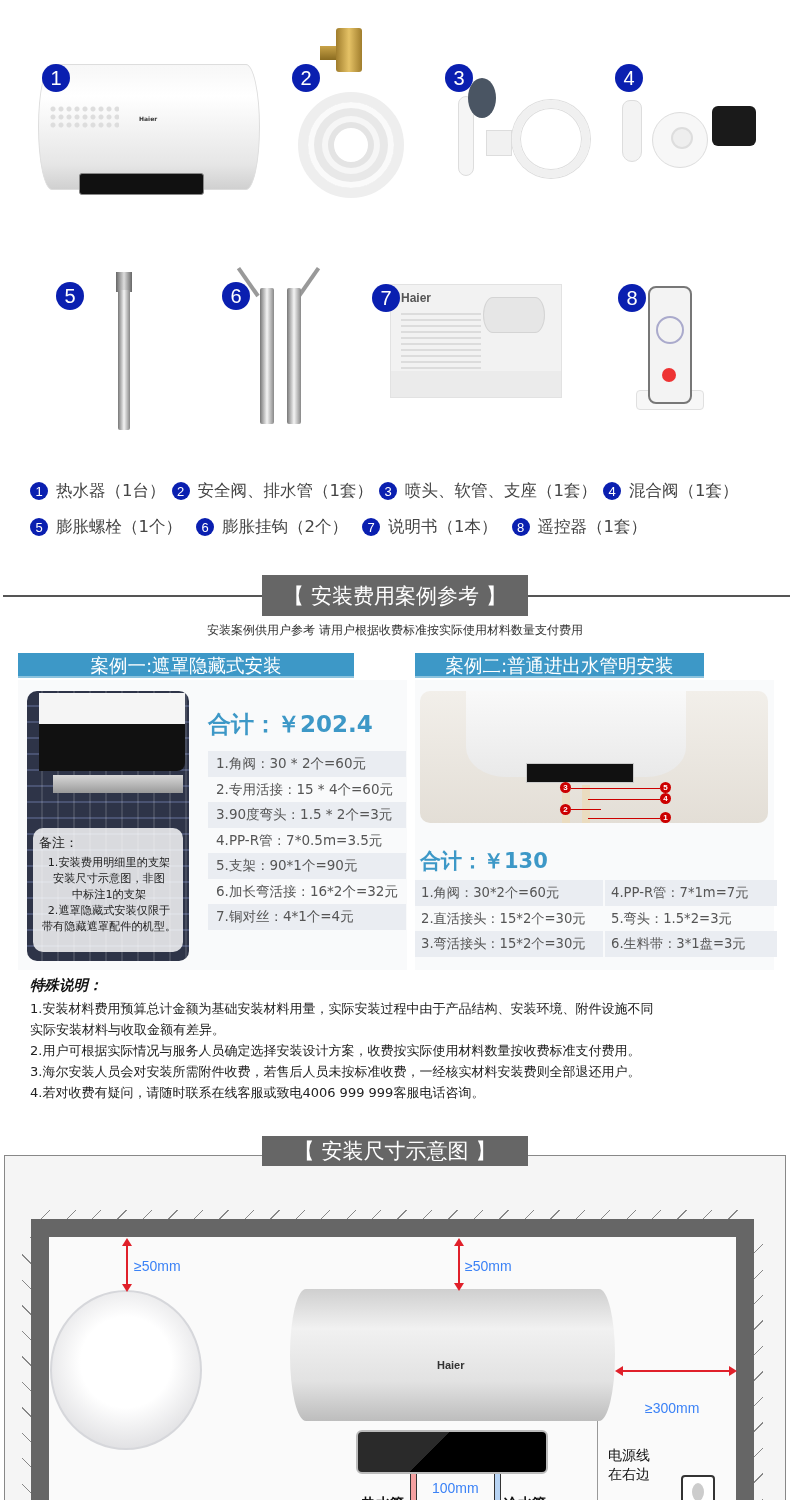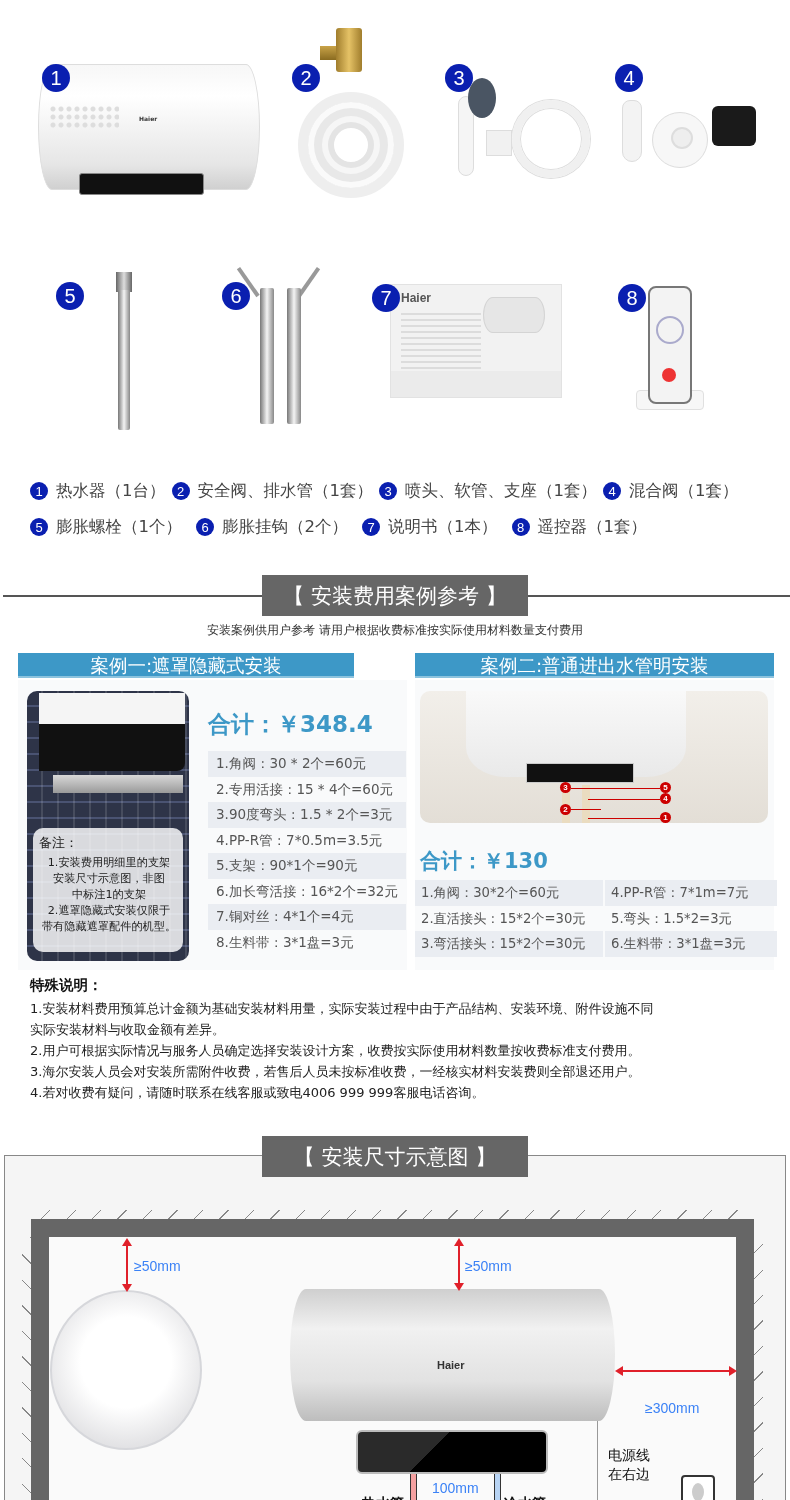--- a/index.html
+++ b/index.html
@@ -84,21 +84,21 @@
   .photo2 .tank { position: absolute; left: 46px; top: -10px; width: 220px; height: 96px; background: linear-gradient(180deg, #fbfbfb, #e9e9e9); border-radius: 0 0 40px 40px / 0 0 30px 30px; }
   .photo2 .panel { position: absolute; left: 106px; top: 72px; width: 108px; height: 20px; background: #111; border: 1px solid #ccc; }
   .photo2 .pipe { position: absolute; width: 8px; background: #eadcc0; }
   .photo2 .tag { position: absolute; width: 11px; height: 11px; border-radius: 50%; background: #c00; color: #fff; font-size: 8px; line-height: 11px; text-align: center; font-family: "Liberation Sans", sans-serif; font-weight: bold; }
   .photo2 .lead { position: absolute; height: 1px; background: #c00; }
 
   .items2 { position: absolute; left: 415px; top: 880px; width: 360px; display: grid; grid-template-columns: 188px 172px; row-gap: 0; column-gap: 2px; }
   .items2 .row { font-size: 13.2px; padding-left: 6px; }
 
   .notes { position: absolute; left: 30px; top: 976px; width: 750px; }
-  .notes .h { font-weight: bold; font-size: 14.5px; color: #111; margin-bottom: 3px; }
+  .notes .h { font-weight: bold; font-size: 14.5px; color: #111; margin-bottom: 3px; font-style: italic; }
   .notes .p { font-size: 13px; line-height: 21px; color: #222; white-space: nowrap; }
 
   
   .diagram { position: absolute; left: 4px; top: 1155px; width: 782px; height: 345px; border: 1px solid #888; border-bottom: none; background: #f5f5f5; overflow: hidden; }
   .wall-top { position: absolute; left: 31px; top: 1219px; width: 723px; height: 18px; background: #666; }
   .wall-left { position: absolute; left: 31px; top: 1219px; width: 18px; height: 281px; background: #666; }
   .wall-right { position: absolute; left: 736px; top: 1219px; width: 18px; height: 281px; background: #666; }
   .hatch-top { position: absolute; left: 34px; top: 1210px; width: 720px; height: 9px; background: repeating-linear-gradient(135deg, transparent 0 11px, #888 11px 12px, transparent 12px 18px); }
   .hatch-left { position: absolute; left: 22px; top: 1237px; width: 9px; height: 263px; background: repeating-linear-gradient(45deg, transparent 0 11px, #888 11px 12px, transparent 12px 18px); }
   .hatch-right { position: absolute; left: 754px; top: 1237px; width: 9px; height: 263px; background: repeating-linear-gradient(135deg, transparent 0 11px, #888 11px 12px, transparent 12px 18px); }
@@ -228,47 +228,46 @@
       <span>遥控器（1套）</span>
     </span>
 </div>
 
 <div class="sec-line" style="left:3px;top:595px;width:260px;"></div>
 <div class="sec-line" style="left:527px;top:595px;width:263px;"></div>
 <div class="sec-title" style="left:262px;top:575px;width:266px;height:41px;">【 安装费用案例参考 】</div>
 <div class="sub">安装案例供用户参考 请用户根据收费标准按实际使用材料数量支付费用</div>
 
 <div class="case-head" style="left:18px;width:336px;">案例一:遮罩隐藏式安装</div>
-<div class="case-head" style="left:415px;width:359px;">案例二:普通进出水管明安装</div>
+<div class="case-head" style="left:415px;width:289px;">案例二:普通进出水管明安装</div>
 <div class="case-bg" style="left:18px;width:389px;"></div>
 <div class="case-bg" style="left:415px;width:359px;"></div>
 
 <div class="photo1">
   <div class="tiles"></div>
   <div class="unit"></div>
   <div class="rack"></div>
   <div class="note">
     <div class="note-title">备注：</div>
     <div class="note-line">1.安装费用明细里的支架</div>
     <div class="note-line">安装尺寸示意图，非图</div>
     <div class="note-line">中标注1的支架</div>
     <div class="note-line">2.遮罩隐藏式安装仅限于</div>
     <div class="note-line">带有隐藏遮罩配件的机型。</div>
   </div>
 </div>
-<div class="total" style="left:208px;top:709px;font-size:23px;">合计：￥348.4</div>
+<div class="total" style="left:208px;top:709px;font-size:23px;">合计：￥202.4</div>
 <div class="items1">
   <div class="row shade">1.角阀：30 * 2个=60元</div>
   <div class="row">2.专用活接：15 * 4个=60元</div>
   <div class="row shade">3.90度弯头：1.5 * 2个=3元</div>
   <div class="row">4.PP-R管：7*0.5m=3.5元</div>
   <div class="row shade">5.支架：90*1个=90元</div>
   <div class="row">6.加长弯活接：16*2个=32元</div>
   <div class="row shade">7.铜对丝：4*1个=4元</div>
-  <div class="row">8.生料带：3*1盘=3元</div>
 </div>
 
 <div class="photo2">
   <div class="tank"></div>
   <div class="panel"></div>
   <div class="pipe" style="left:142px;top:94px;height:40px;"></div>
   <div class="pipe" style="left:162px;top:94px;height:40px;"></div>
   <div class="tag" style="left:140px;top:91px;">3</div>
   <div class="lead" style="left:151px;top:97px;width:40px;"></div>
   <div class="tag" style="left:240px;top:91px;">5</div>
@@ -293,21 +292,21 @@
 <div class="notes">
   <div class="h">特殊说明：</div>
   <div class="p">1.安装材料费用预算总计金额为基础安装材料用量，实际安装过程中由于产品结构、安装环境、附件设施不同</div>
   <div class="p">实际安装材料与收取金额有差异。</div>
   <div class="p">2.用户可根据实际情况与服务人员确定选择安装设计方案，收费按实际使用材料数量按收费标准支付费用。</div>
   <div class="p">3.海尔安装人员会对安装所需附件收费，若售后人员未按标准收费，一经核实材料安装费则全部退还用户。</div>
   <div class="p">4.若对收费有疑问，请随时联系在线客服或致电4006 999 999客服电话咨询。</div>
 </div>
 
 <div class="diagram"></div>
-<div class="sec-title" style="left:262px;top:1136px;width:266px;height:41px;">【 安装尺寸示意图 】</div>
+<div class="sec-title" style="left:262px;top:1136px;width:266px;height:30px;">【 安装尺寸示意图 】</div>
 
 <div class="hatch-top"></div>
 <div class="hatch-left"></div>
 <div class="hatch-right"></div>
 <div class="room"></div>
 <div class="wall-top"></div>
 <div class="wall-left"></div>
 <div class="wall-right"></div>
 
 <div class="mirror"></div>

